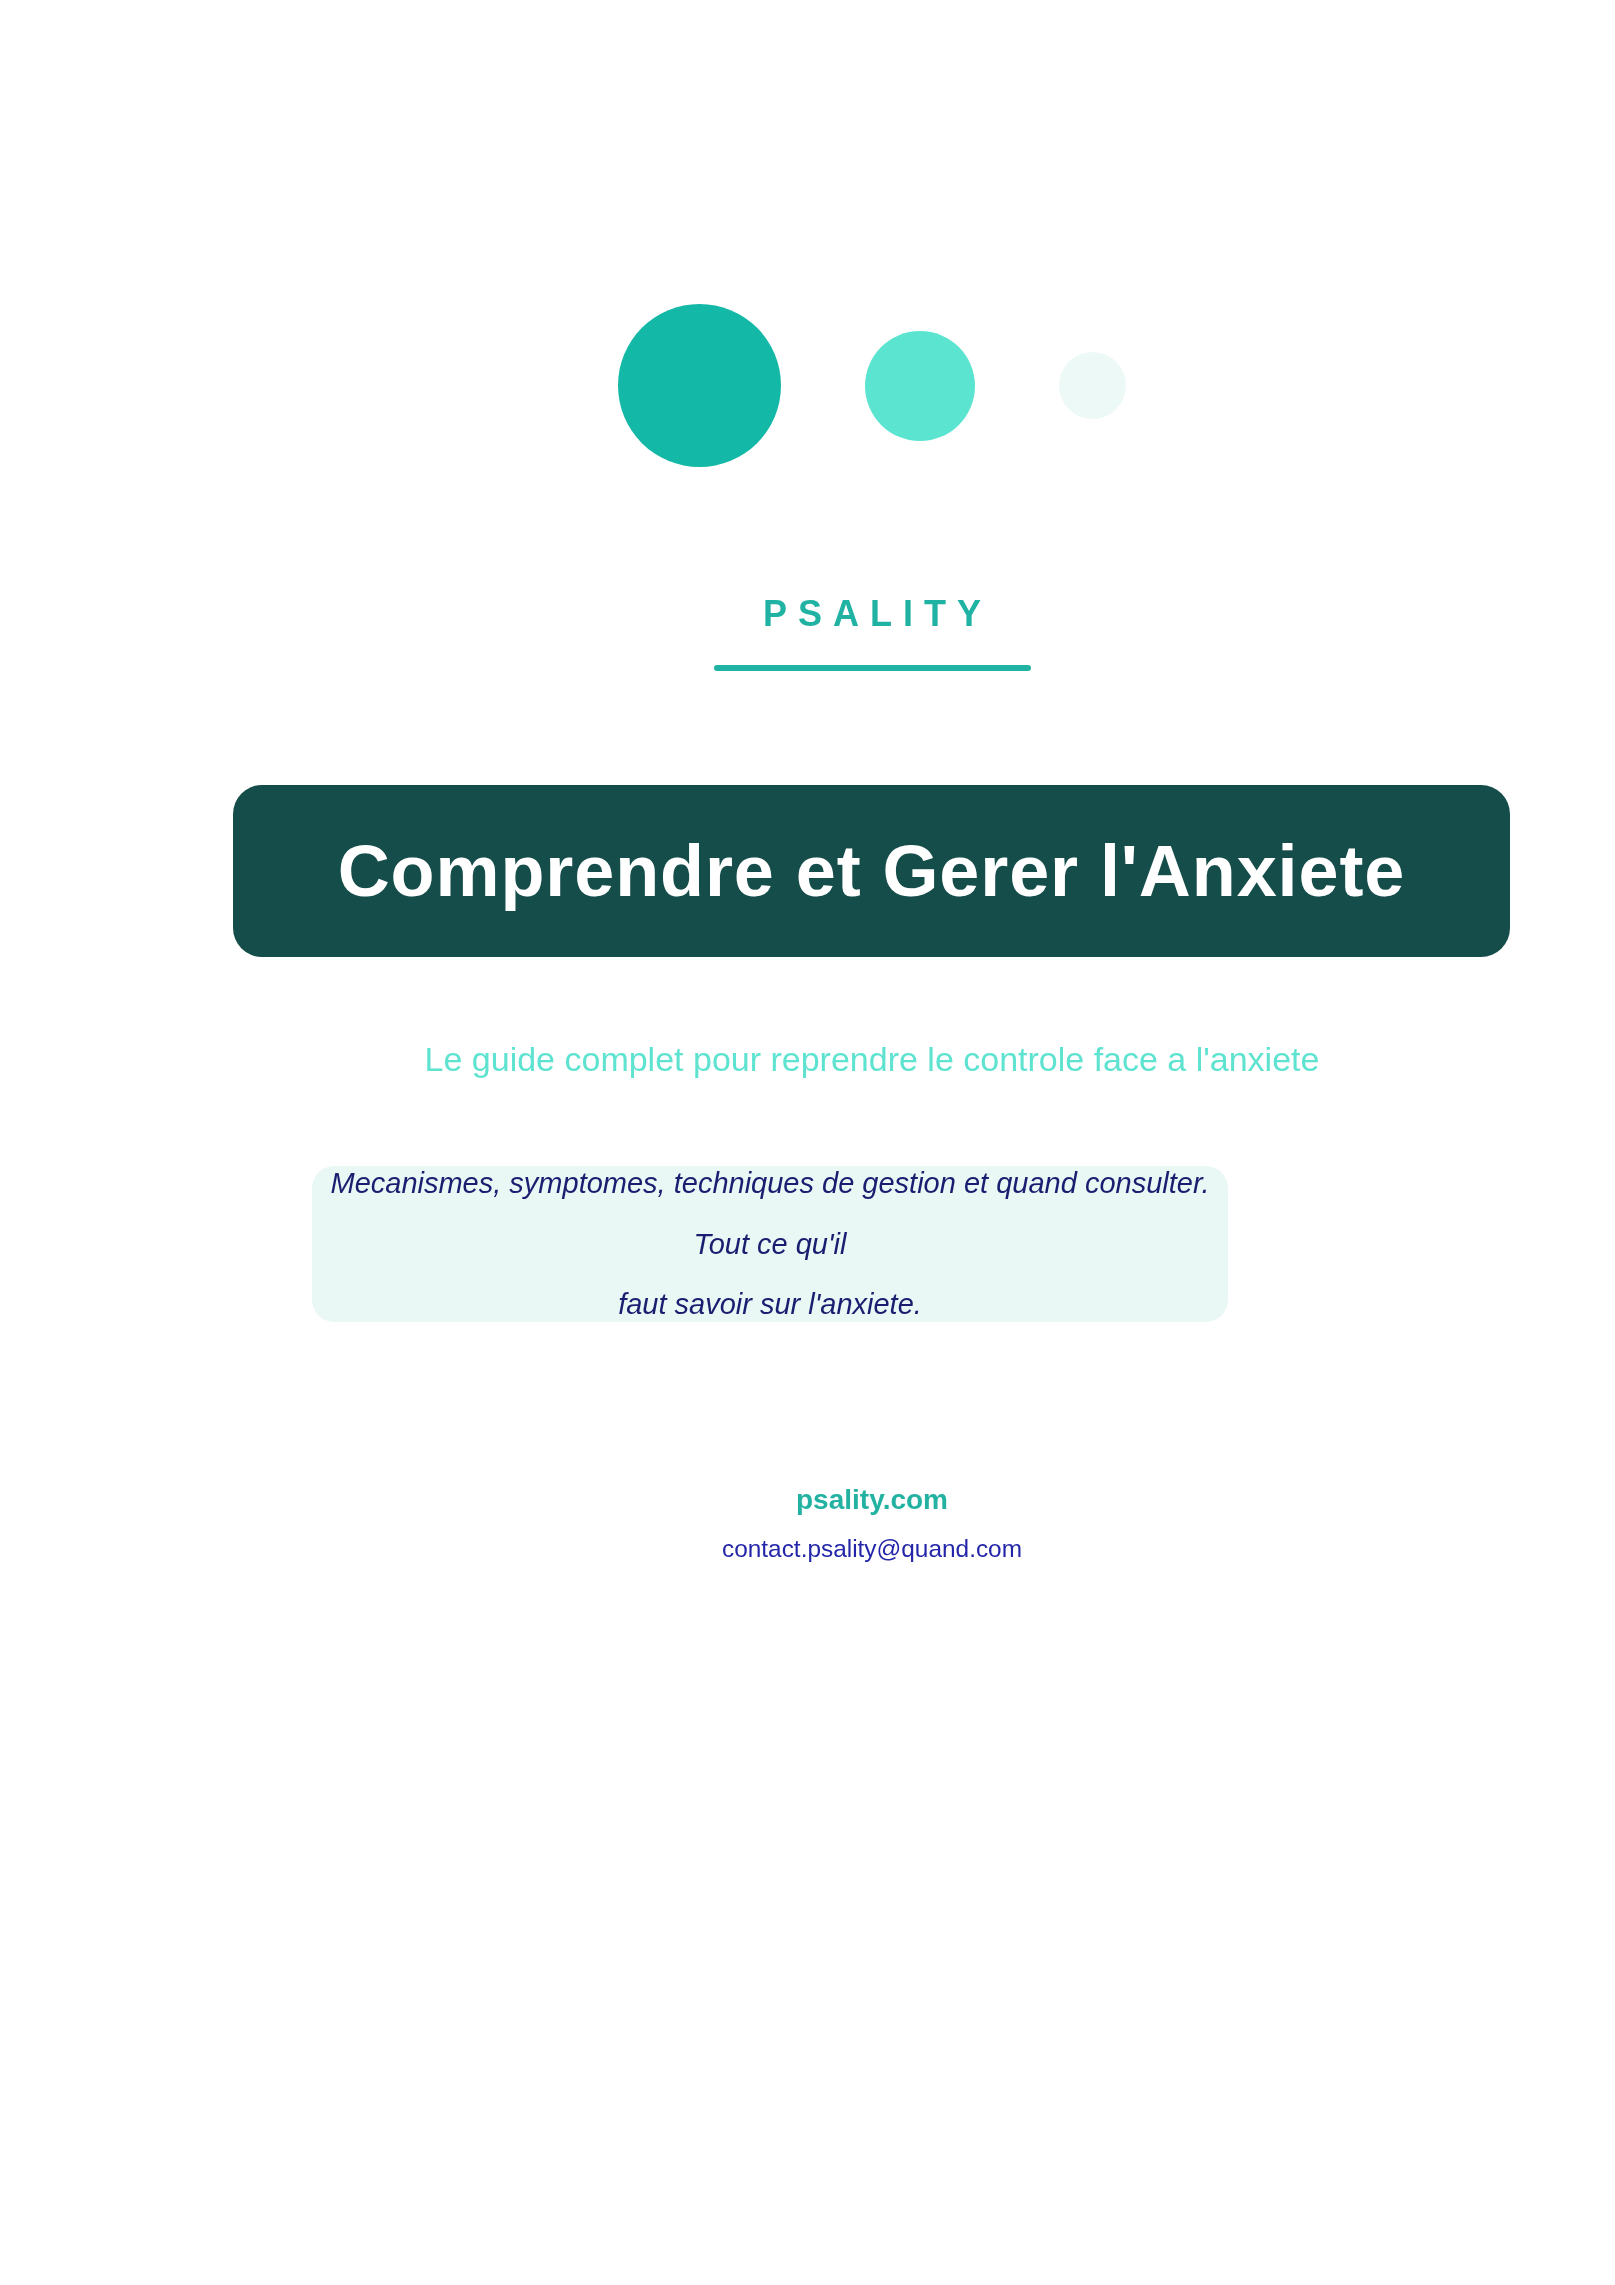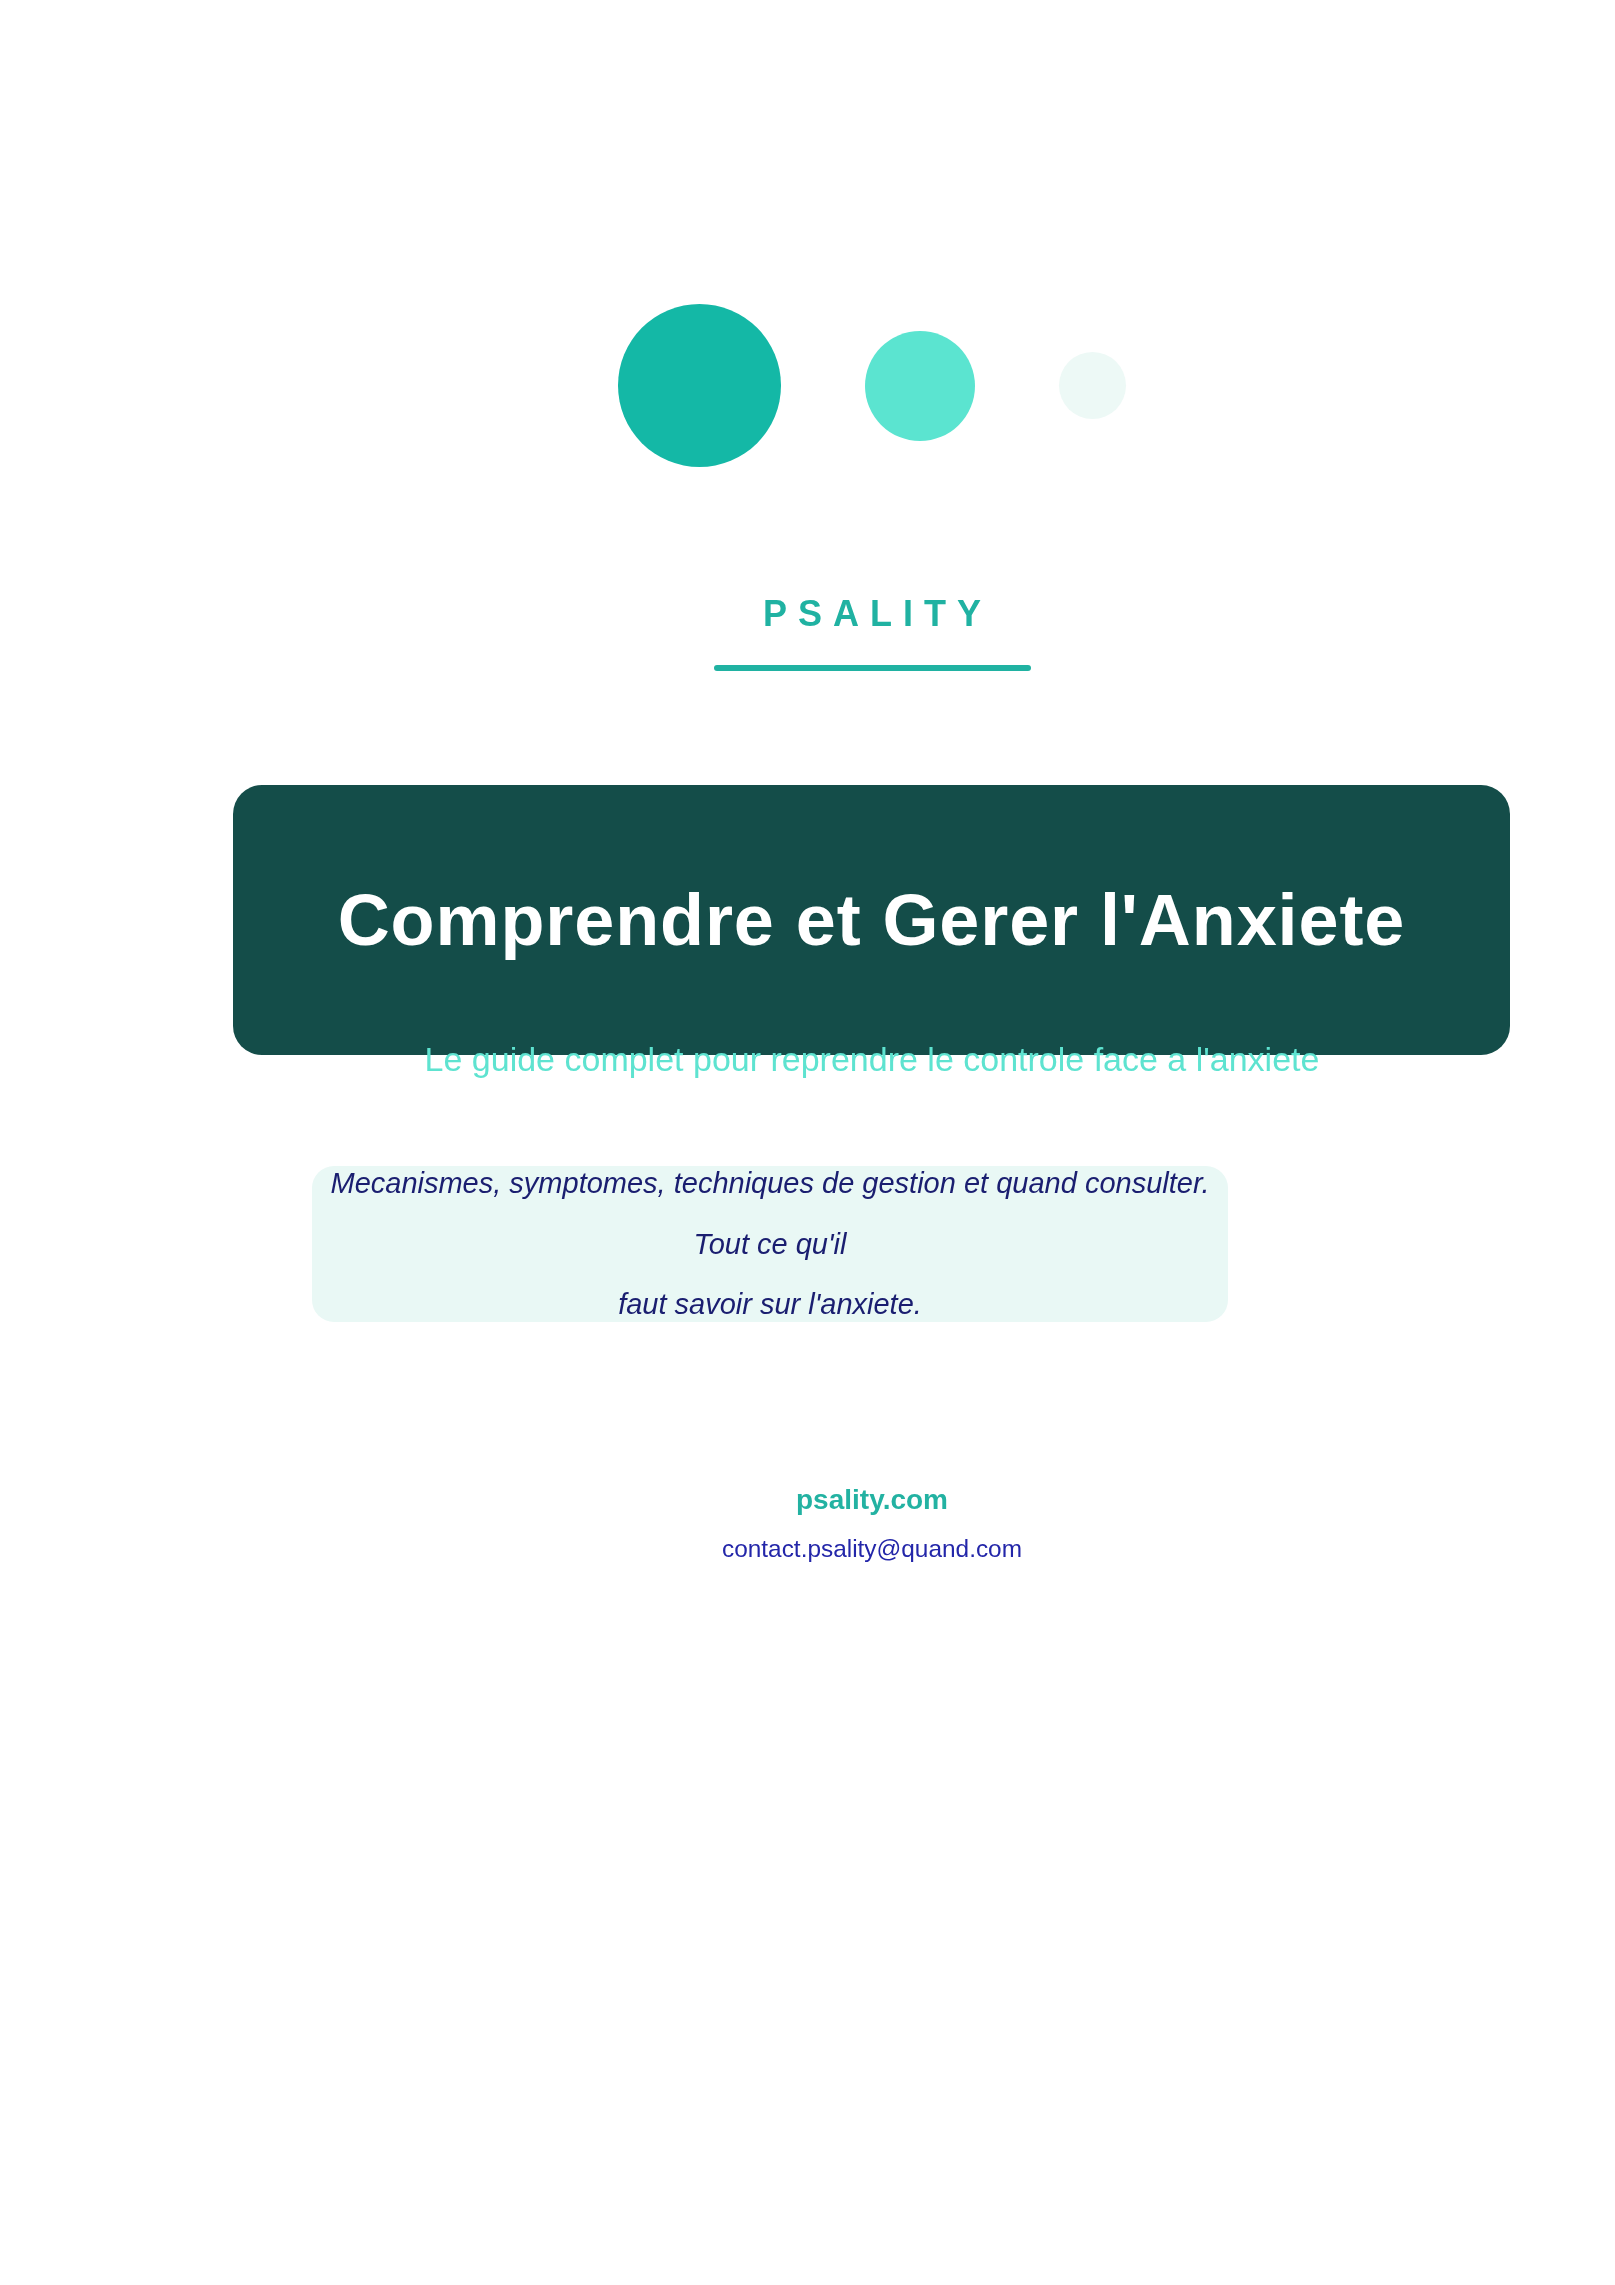--- a/index.html
+++ b/index.html
@@ -54,21 +54,21 @@
     border-radius: 3.2px;
     background: #20b2a2;
   }
 
   
   .title-banner {
     position: absolute;
     top: 721px;
     left: 169px;
     width: 1277px;
-    height: 270px;
+    height: 172px;
     border-radius: 29px;
     background: #144d49;
     display: flex;
     align-items: center;
     justify-content: center;
   }
   .title-banner h1 {
     color: #ffffff;
     font-size: 72px;
     font-weight: bold;

